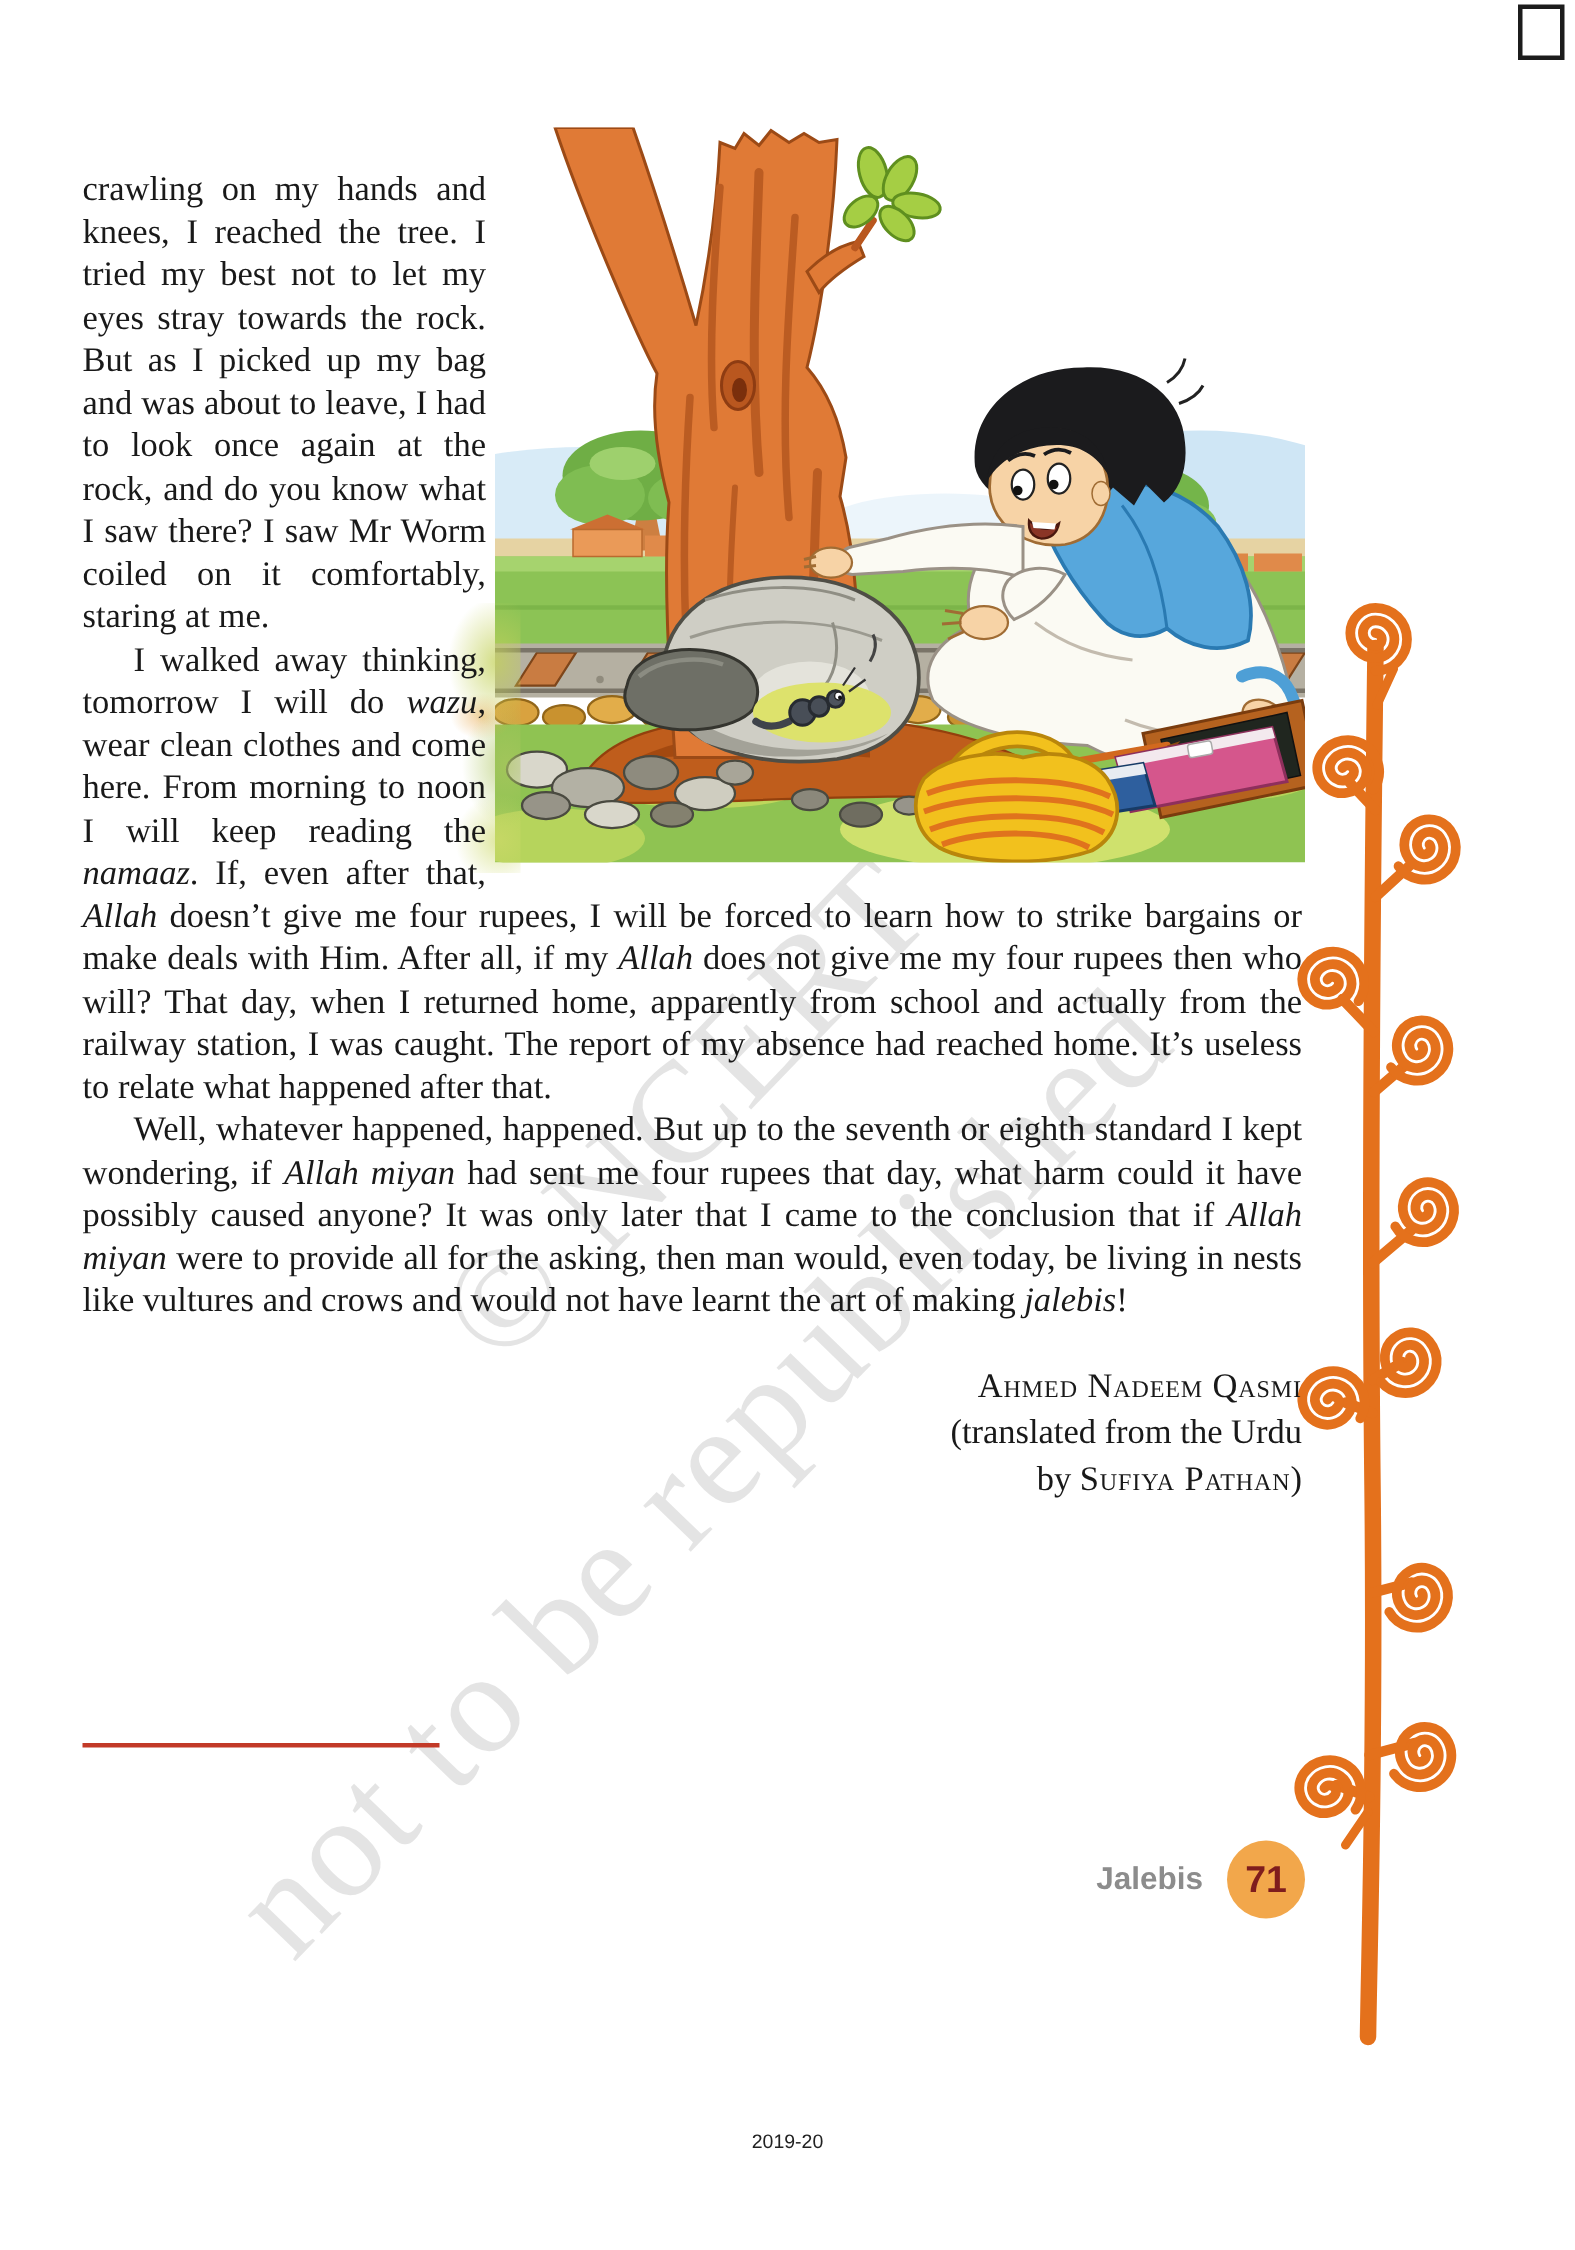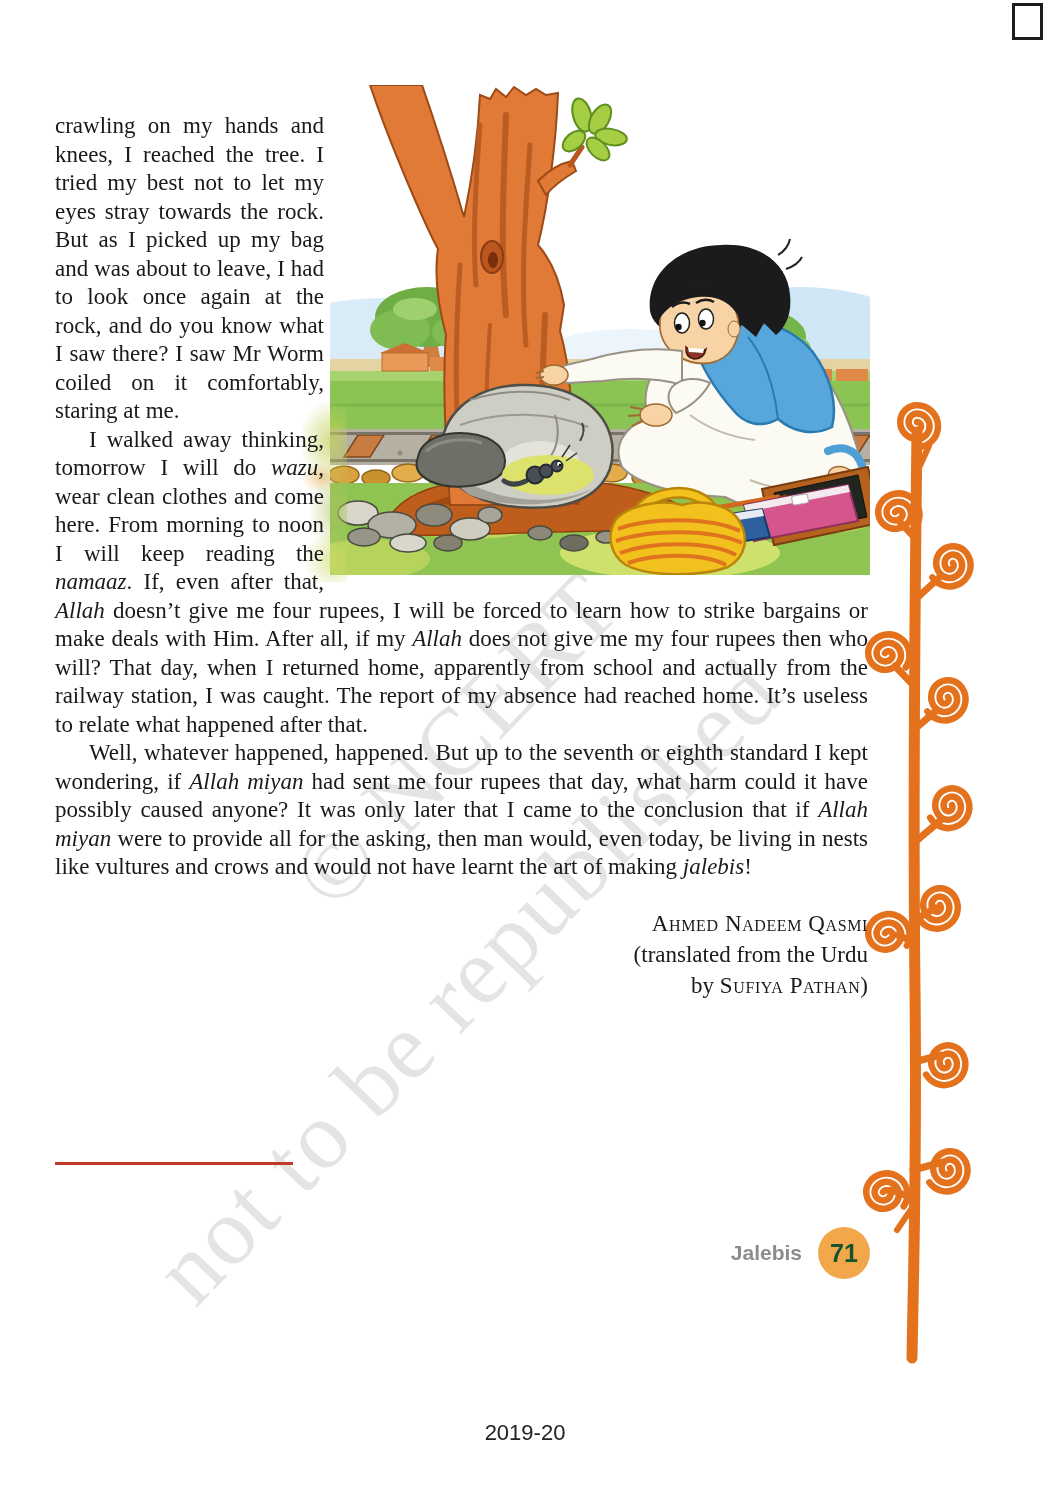--- a/index.html
+++ b/index.html
@@ -25,23 +25,23 @@
   
   .footnote{position:absolute;left:55px;top:1162px;z-index:3;font-size:20.5px;}
   .footnote-rule{width:238px;height:3px;background:#c23a28;margin-bottom:10px;}
   .footnote b{letter-spacing:0.3px;}
   
   .footer{position:absolute;left:620px;top:1227px;width:250px;display:flex;
     justify-content:flex-end;align-items:center;gap:16px;z-index:3;
     font-family:"Liberation Sans",sans-serif;}
   .chapter{color:#8c8c8c;font-weight:bold;font-size:21px;}
   .badge{width:52px;height:52px;border-radius:50%;background:#f2a74b;display:flex;
-    align-items:center;justify-content:center;font-weight:bold;font-size:25px;color:#14532d;}
+    align-items:center;justify-content:center;font-weight:bold;font-size:25px;color:#7f1d1d;}
   .year{position:absolute;left:0;top:1420px;width:1050px;text-align:center;
-    font-family:"Liberation Sans",sans-serif;font-size:22px;color:#222;z-index:3;}
+    font-family:"Liberation Sans",sans-serif;font-size:13px;color:#222;z-index:3;}
   
   .illustration{position:absolute;left:330px;top:85px;z-index:2;}
   .vine{position:absolute;left:855px;top:390px;z-index:2;}
   .wash{position:absolute;left:283px;top:402px;width:64px;height:180px;z-index:2;
     background:
       radial-gradient(ellipse 46px 62px at 75% 22%, rgba(196,210,92,0.75), rgba(196,210,92,0) 70%),
       radial-gradient(ellipse 42px 58px at 85% 60%, rgba(172,198,96,0.65), rgba(172,198,96,0) 70%),
       radial-gradient(ellipse 30px 22px at 60% 42%, rgba(232,168,76,0.55), rgba(232,168,76,0) 70%),
       radial-gradient(ellipse 42px 44px at 78% 88%, rgba(205,217,106,0.65), rgba(205,217,106,0) 70%);}
 </style>

